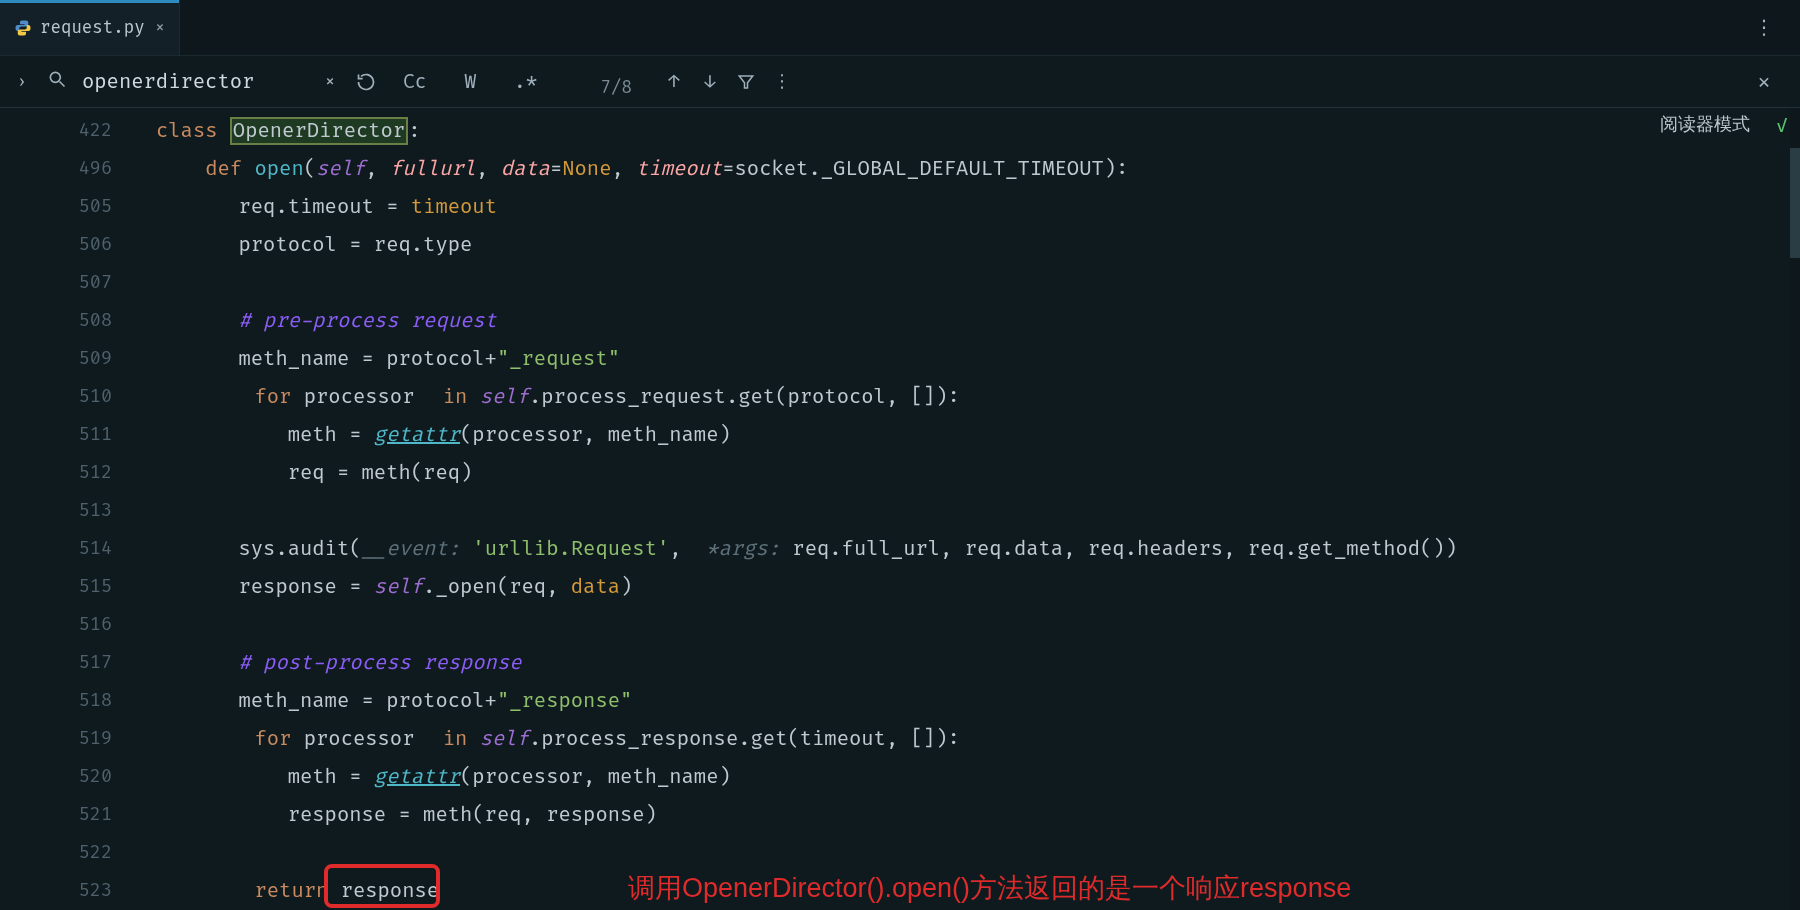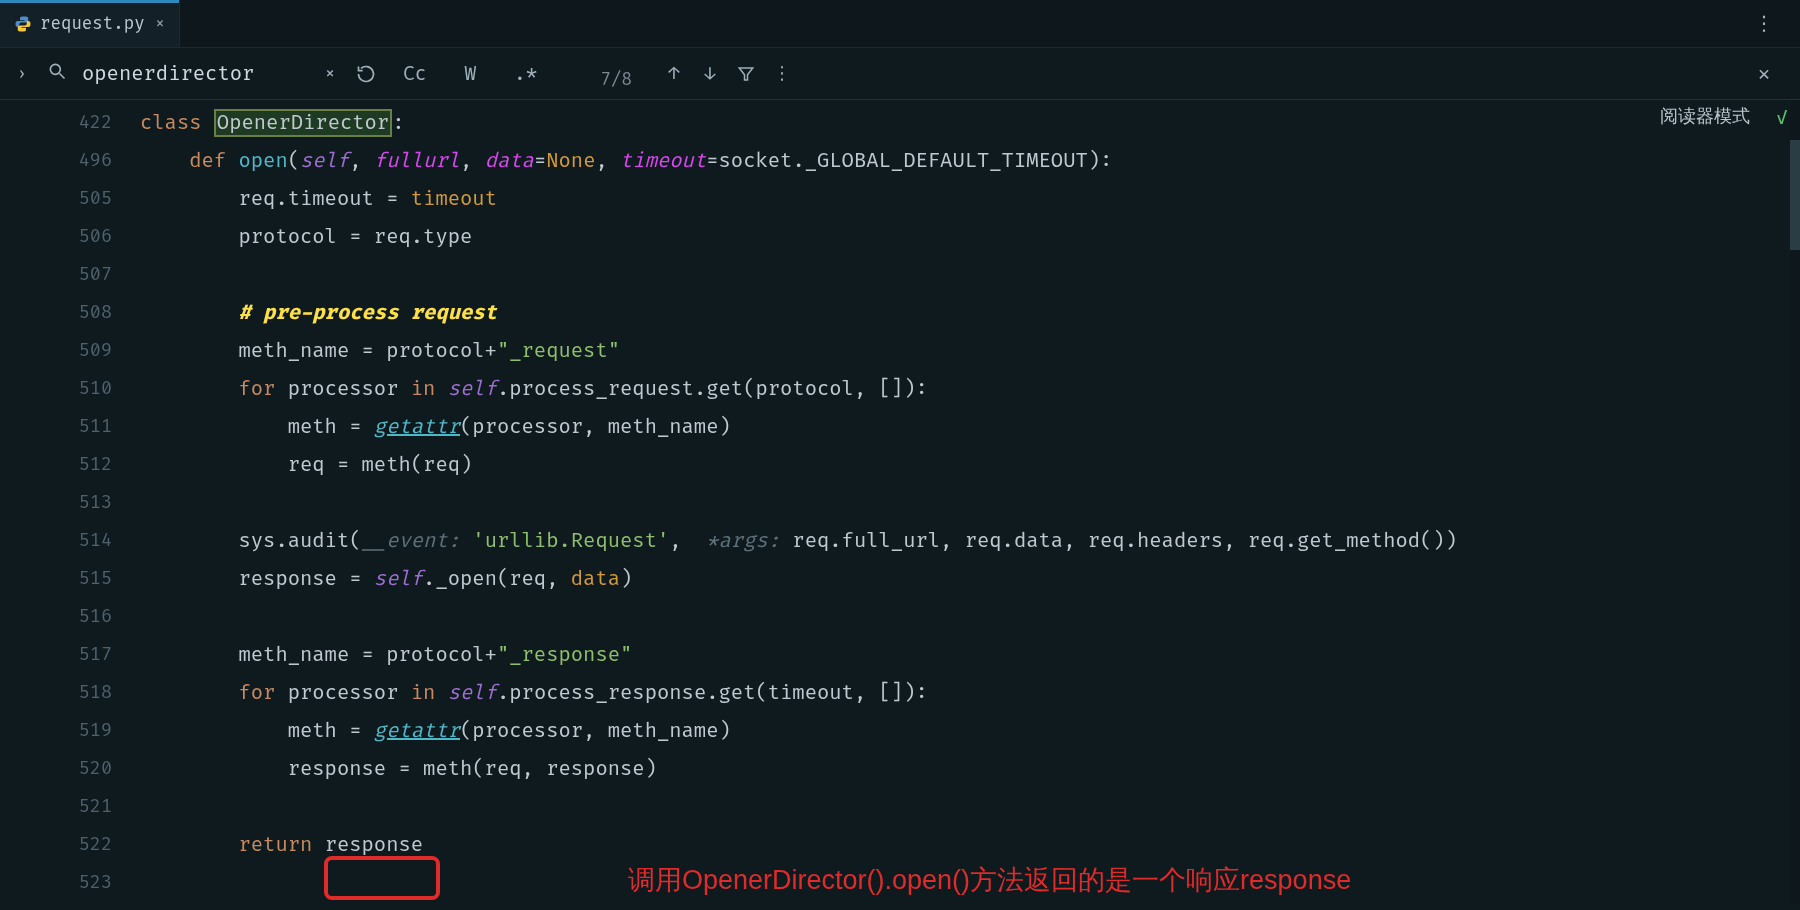--- a/index.html
+++ b/index.html
@@ -7,21 +7,21 @@
     width: 1800px; height: 910px;
     background: #0f1a1f;
     font-family: "Fira Code", "JetBrains Mono", Consolas, monospace;
     color: #c0c9d0;
     overflow: hidden;
     position: relative;
   }
 
   
   .tabbar {
-    height: 48px;
+    height: 56px;
     background: #0d171c;
     border-bottom: 1px solid #1b2a30;
     display: flex;
     align-items: stretch;
     text-align: right;
   }
   .tab {
     display: flex; align-items: center;
     padding: 0 14px;
     background: #132027;
@@ -90,29 +90,29 @@
     padding-top:4px;
     font-size:20px;
   }
   .line {
     height:38px; line-height:38px;
     white-space:pre;
     padding-left:12px;
   }
 
   
-  .kw   { color:#c88a5e; }          
+  .kw   { color:#c88a5e;margin-left:16px; }          
   .self { color:#9d6dcf; font-style:italic; }
   .name { color:#c0c9d0; }
   .fname{ color:#4fb8c8; }
   .param{ color:#d49a3a; }
-  .pital{ color:#d946ef; font-style:italic; }
+  .pital{ color:#fca5a5; font-style:italic; }
   .num  { color:#d49a3a; }
   .str  { color:#8fbf6b; }
-  .cmt  { color:#fde047; font-style:italic;font-weight:bold; }
+  .cmt  { color:#8b5cf6; font-style:italic; }
   .pun  { color:#c0c9d0; }
   .call { color:#4fb8c8; font-style:italic; text-decoration:underline; }
   .hint { color:#5e7079; font-style:italic; }
 
   .hl-class {
     background:#1f3a22;
     border:2px solid #6a7f45;
     padding: 0 1px;
   }
 
@@ -254,20 +254,21 @@
     <div class="line"><span class="name">            req = meth(req)</span></div>
 
     <div class="line"> </div>
 
     <div class="line"><span class="name">        sys.audit(</span><span class="hint">__event: </span><span class="str">'urllib.Request'</span><span class="pun">,  </span><span class="hint">*args: </span><span class="name">req.full_url, req.data, req.headers, req.get_method())</span></div>
 
     <div class="line"><span class="name">        response = </span><span class="self">self</span><span class="name">._open(req, </span><span class="param">data</span><span class="pun">)</span></div>
 
     <div class="line"> </div>
 
+    <div class="line"><span class="cmt">        # post-process response</span></div>
 
     <div class="line"><span class="name">        meth_name = protocol+</span><span class="str">"_response"</span></div>
 
     <div class="line">        <span class="kw">for </span><span class="name">processor </span><span class="kw">in </span><span class="self">self</span><span class="name">.process_response.get(timeout, []):</span></div>
 
     <div class="line"><span class="name">            meth = </span><span class="call">getattr</span><span class="name">(processor, meth_name)</span></div>
 
     <div class="line"><span class="name">            response = meth(req, response)</span></div>
 
     <div class="line"> </div>

